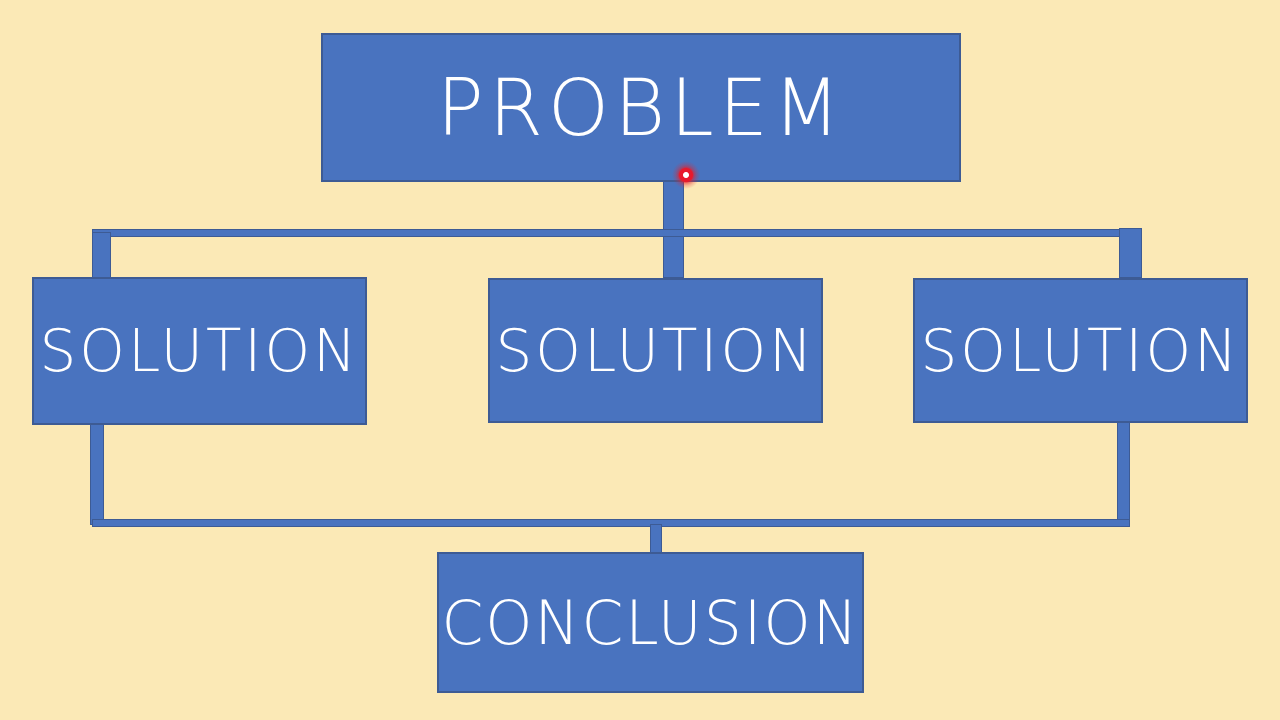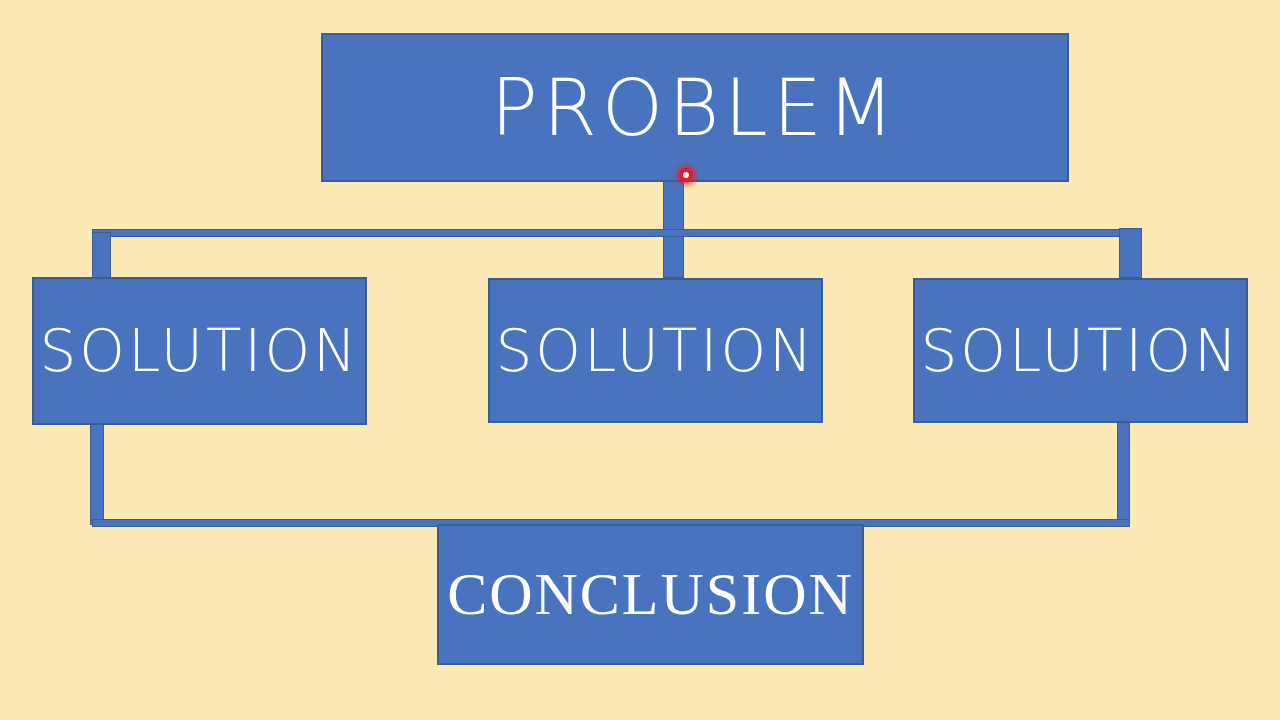--- a/index.html
+++ b/index.html
@@ -25,27 +25,27 @@
     align-items: center;
     justify-content: center;
   }
   .node span {
     color: var(--text, #FFFFFF);
     font-weight: 200;
     letter-spacing: 3px;
     white-space: nowrap;
     user-select: none;
   }
-  .node-problem    { left: 321px; top: 33px;  width: 748px; height: 149px; }
+  .node-problem    { left: 321px; top: 33px;  width: 640px; height: 149px; }
   .node-problem span { font-size: 78px; letter-spacing: 5px; }
   .node-solution-1 { left: 32px;  top: 277px; width: 335px; height: 148px; }
   .node-solution-2 { left: 488px; top: 278px; width: 335px; height: 145px; }
   .node-solution-3 { left: 913px; top: 278px; width: 335px; height: 145px; }
   .node-solution-1 span, .node-solution-2 span, .node-solution-3 span { font-size: 58px; }
-  .node-conclusion { left: 437px; top: 524px; width: 427px; height: 141px; font-family: Liberation Serif, serif; }
+  .node-conclusion { left: 437px; top: 552px; width: 427px; height: 141px; }
   .node-conclusion span { font-size: 60px; letter-spacing: 2px; }
 
   
   .conn {
     position: absolute;
     background: var(--box-fill, #4973BF);
     border: 1px solid var(--box-border, #3D5B94);
     box-sizing: border-box;
   }
   .conn-v-problem   { left: 663px;  top: 180px; width: 21px;   height: 98px; }

